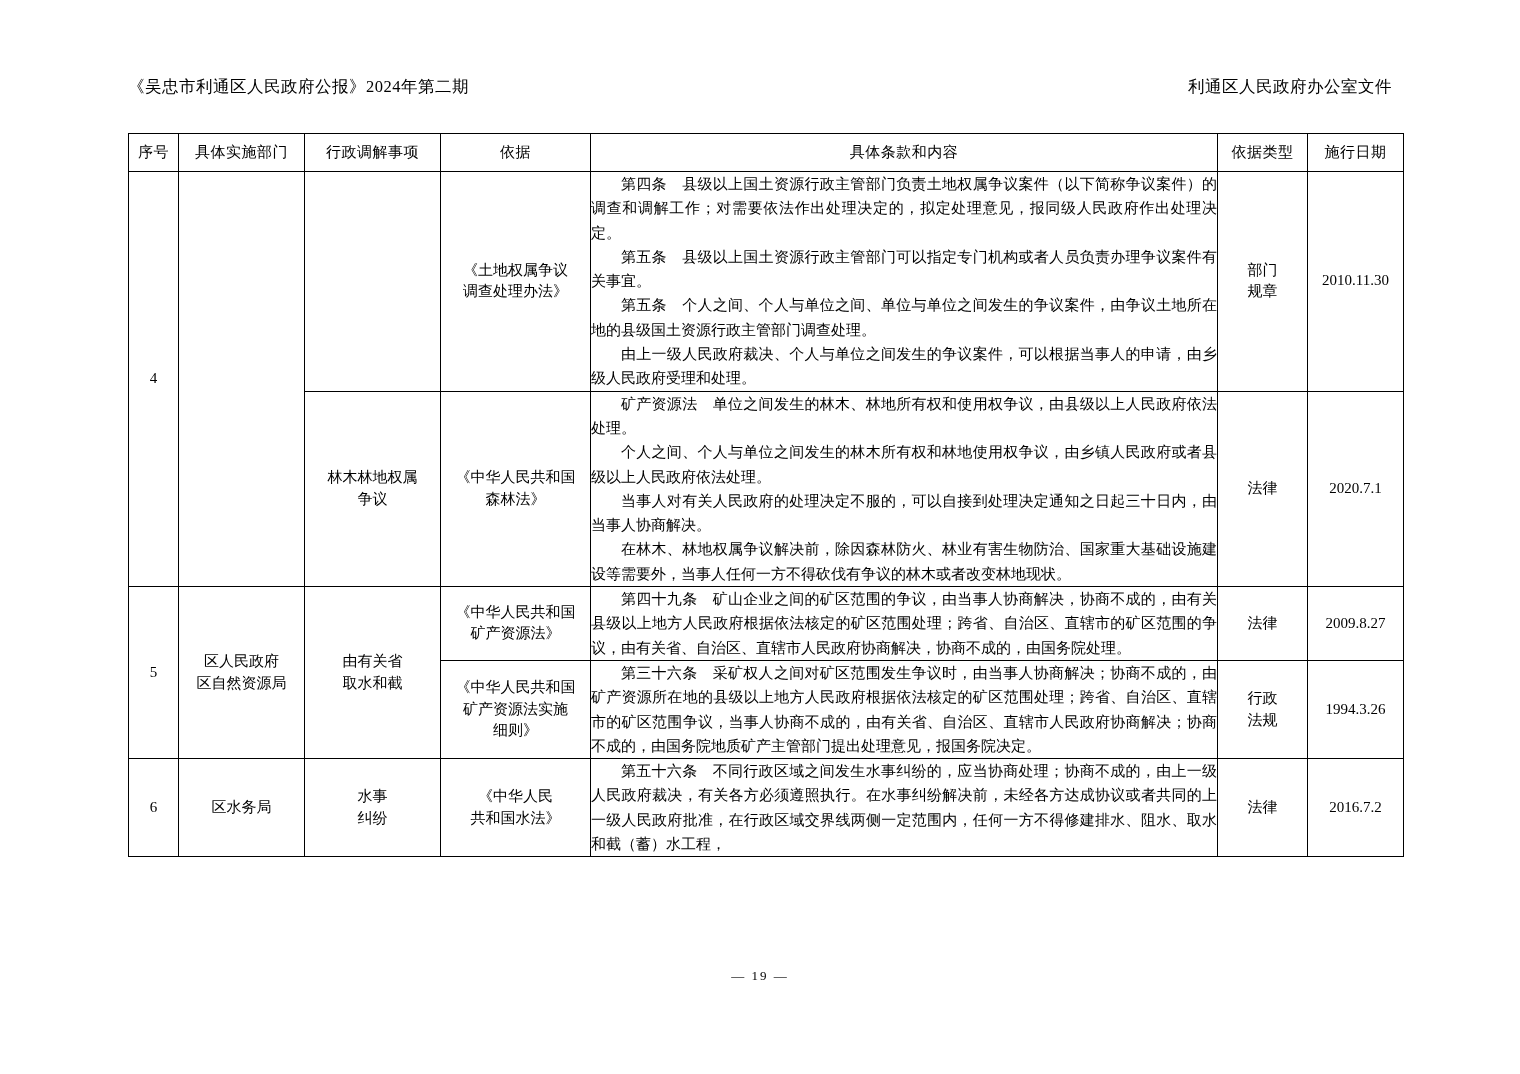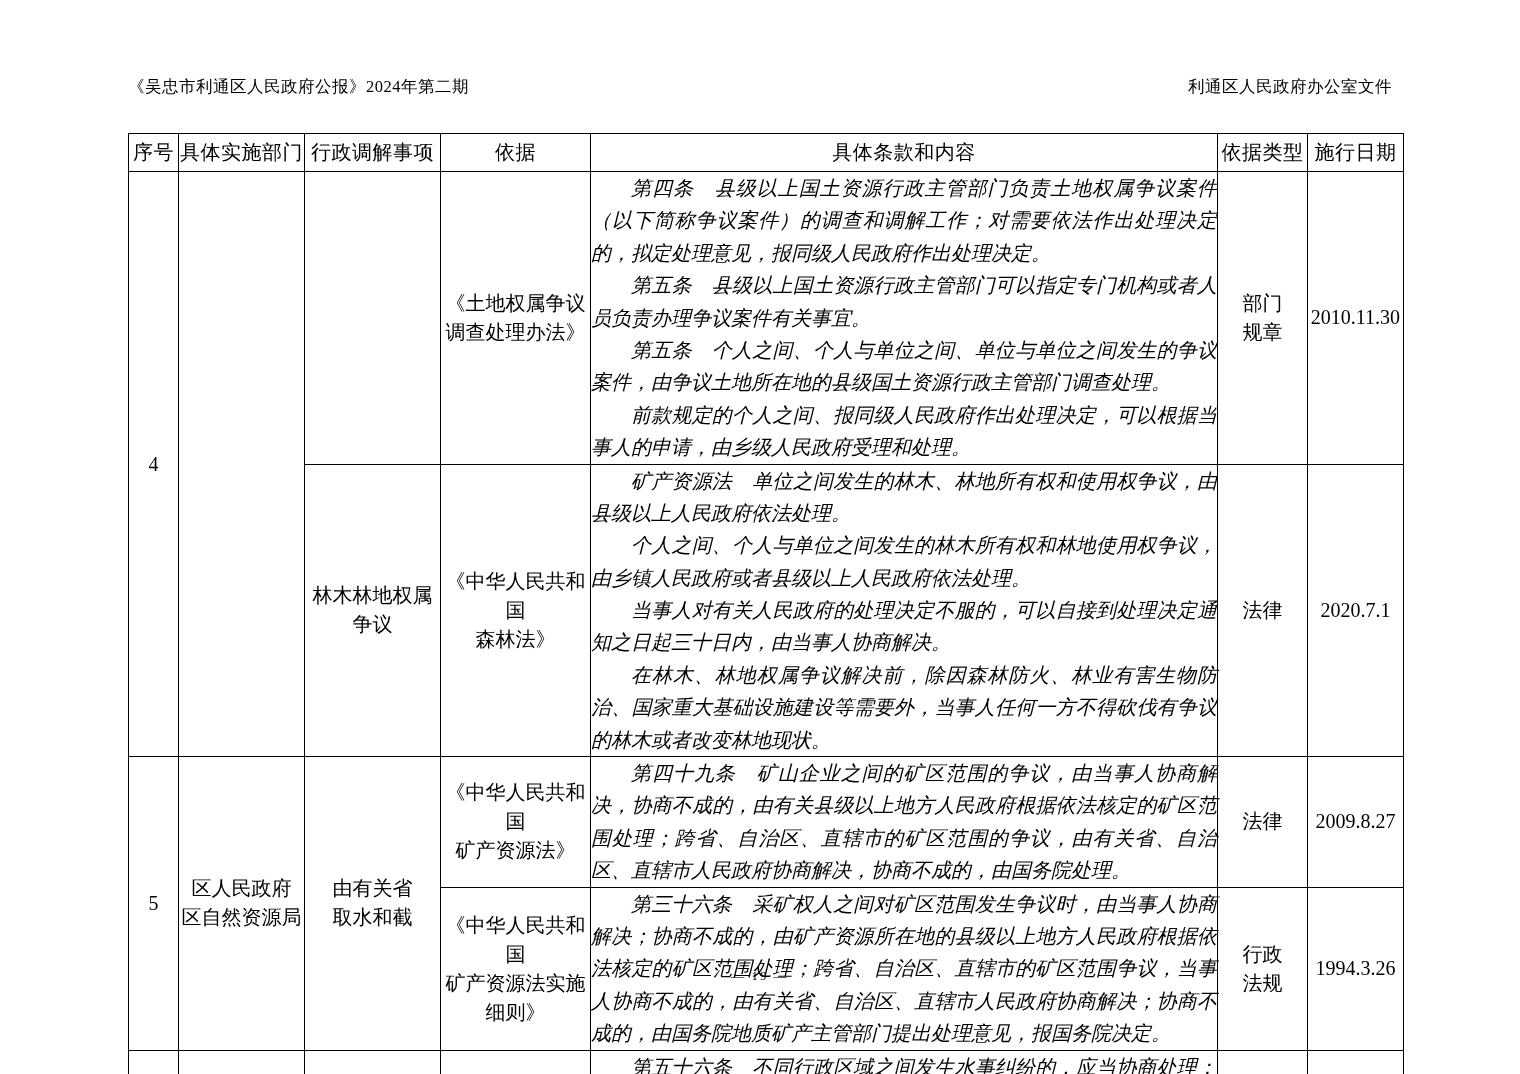--- a/index.html
+++ b/index.html
@@ -42,21 +42,21 @@
     left: 128px;
     width: 1265px;
     border-collapse: collapse;
     table-layout: fixed;
   }
   table.doc-table td, table.doc-table th {
     border: 1px solid #000000;
     padding: 0;
     vertical-align: middle;
     font-weight: normal;
-    font-size: 20px;
+    font-size: 15px;
   }
   .th-cell {
     text-align: center;
     height: 37px;
     font-size: 16px;
     letter-spacing: 0.5px;
   }
   .ctr {
     text-align: center;
     line-height: 1.45;
@@ -67,21 +67,20 @@
     text-align: justify;
     text-justify: inter-ideograph;
     padding: 9px 11px 10px 11px;
     line-height: 1.62;
     font-size: 15.4px;
     vertical-align: top;
   }
   .content-cell p {
     margin: 0;
     text-indent: 2em;
-    font-style: italic;
   }
   .col-seq { width: 50px; }
   .col-dept { width: 126px; }
   .col-item { width: 136px; }
   .col-basis { width: 150px; }
   .col-content { width: 627px; }
   .col-type { width: 90px; }
   .col-date { width: 96px; }
 
   .footer {
@@ -134,21 +133,21 @@
         </td>
         <td class="ctr"></td>
         <td class="ctr">
           <div>《土地权属争议</div>
           <div>调查处理办法》</div>
         </td>
         <td class="content-cell">
           <p>第四条　县级以上国土资源行政主管部门负责土地权属争议案件（以下简称争议案件）的调查和调解工作；对需要依法作出处理决定的，拟定处理意见，报同级人民政府作出处理决定。</p>
           <p>第五条　县级以上国土资源行政主管部门可以指定专门机构或者人员负责办理争议案件有关事宜。</p>
           <p>第五条　个人之间、个人与单位之间、单位与单位之间发生的争议案件，由争议土地所在地的县级国土资源行政主管部门调查处理。</p>
-          <p>前款规定的个人之间、报同级人民政府作出处理决定，可以根据当事人的申请，由乡级人民政府受理和处理。</p>
+          <p>由上一级人民政府裁决、个人与单位之间发生的争议案件，可以根据当事人的申请，由乡级人民政府受理和处理。</p>
         </td>
         <td class="ctr">
           <div>部门</div>
           <div>规章</div>
         </td>
         <td class="ctr">2010.11.30</td>
       </tr>
 
       <tr>
         <td class="ctr">

